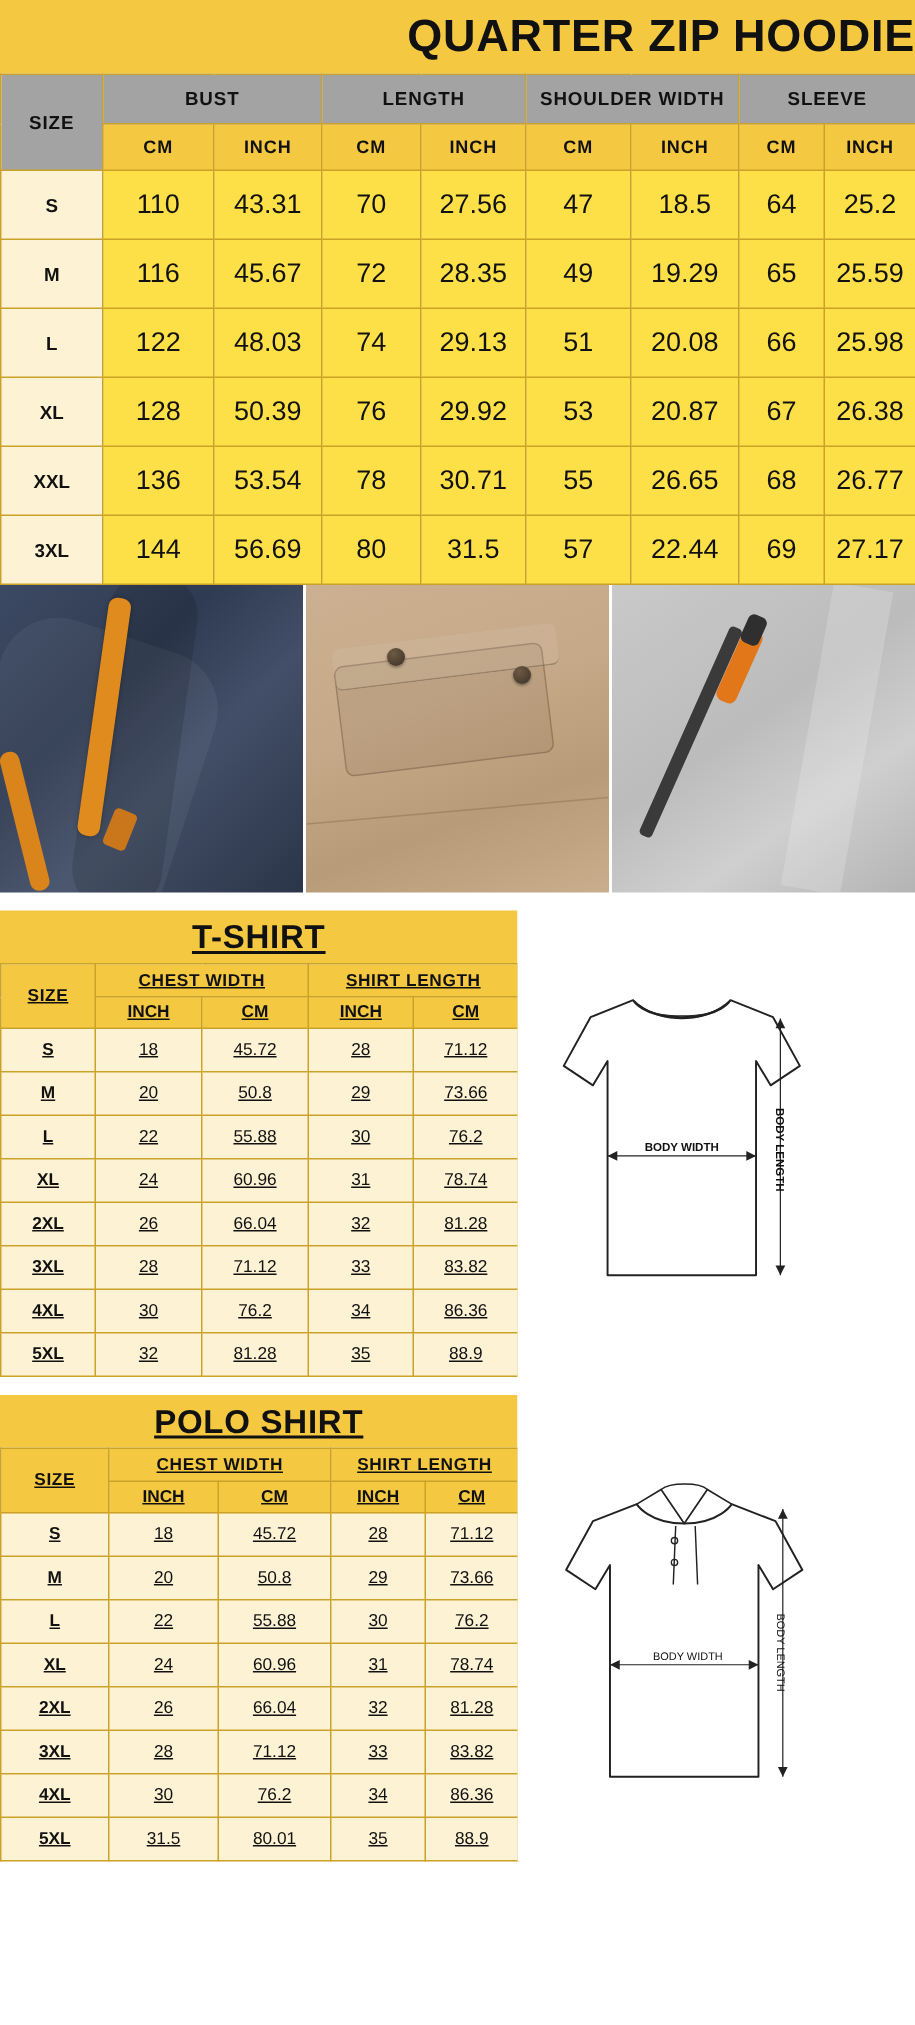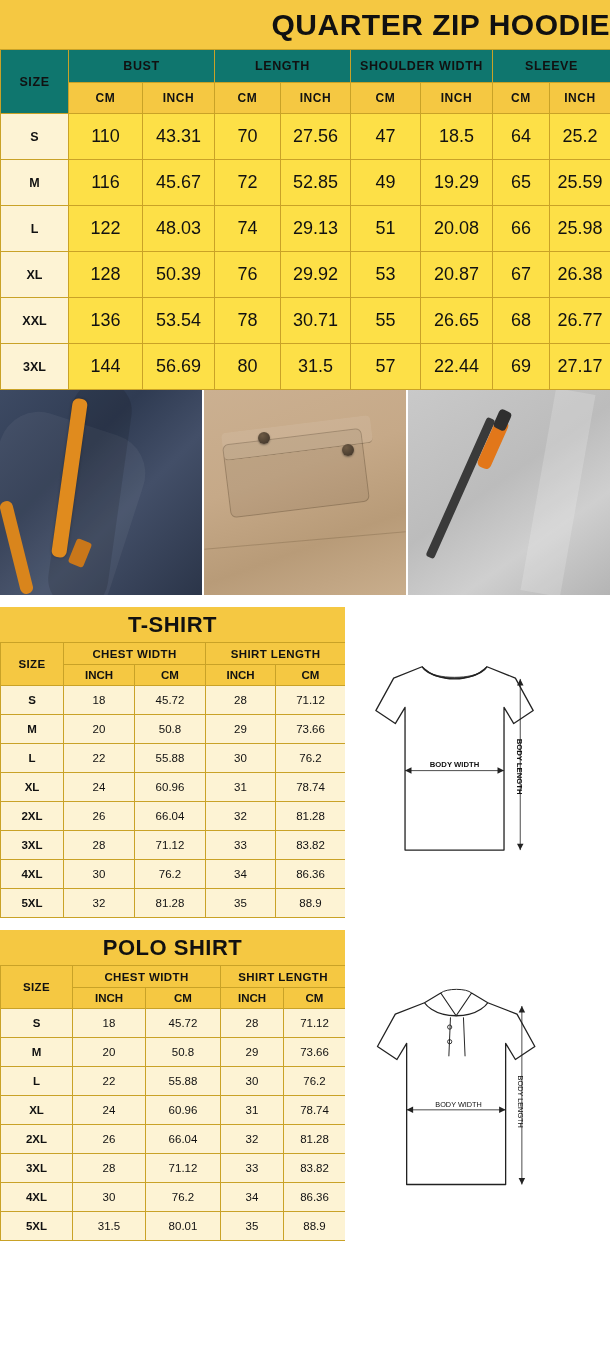--- a/index.html
+++ b/index.html
@@ -34,21 +34,21 @@
     width: 610px;
     table-layout: fixed;
   }
   table.hoodie td, table.hoodie th {
     border: 1px solid #c9a227;
     text-align: center;
     font-size: 12px;
     color: #111;
   }
   table.hoodie th {
-    background: #0f766e;
+    background: #a3a3a3;
     font-weight: bold;
     font-size: 12.5px;
     letter-spacing: 0.6px;
     height: 33px;
   }
   table.hoodie td.sub {
     background: #f5c842;
     font-weight: bold;
     font-size: 12px;
     letter-spacing: 0.6px;
@@ -197,20 +197,21 @@
     position: absolute; left: 130px; top: 0; width: 40px; height: 205px;
     background: rgba(255,255,255,0.18);
     transform: rotate(10deg);
   }
 
   
   .shirt-block {
     display: flex;
     width: 560px;
     background: #ffffff;
+    text-decoration: underline;
   }
   .shirt-tablewrap { width: 345px; }
   .shirt-figwrap {
     width: 265px;
     position: relative;
     background: #ffffff;
   }
   .shirt-title {
     background: #f5c842;
     text-align: center;
@@ -304,21 +305,21 @@
         <td class="val">47</td>
         <td class="val">18.5</td>
         <td class="val">64</td>
         <td class="val">25.2</td>
       </tr>
       <tr>
         <td class="sizecell">M</td>
         <td class="val">116</td>
         <td class="val">45.67</td>
         <td class="val">72</td>
-        <td class="val">52.85</td>
+        <td class="val">28.35</td>
         <td class="val">49</td>
         <td class="val">19.29</td>
         <td class="val">65</td>
         <td class="val">25.59</td>
       </tr>
       <tr>
         <td class="sizecell">L</td>
         <td class="val">122</td>
         <td class="val">48.03</td>
         <td class="val">74</td>

